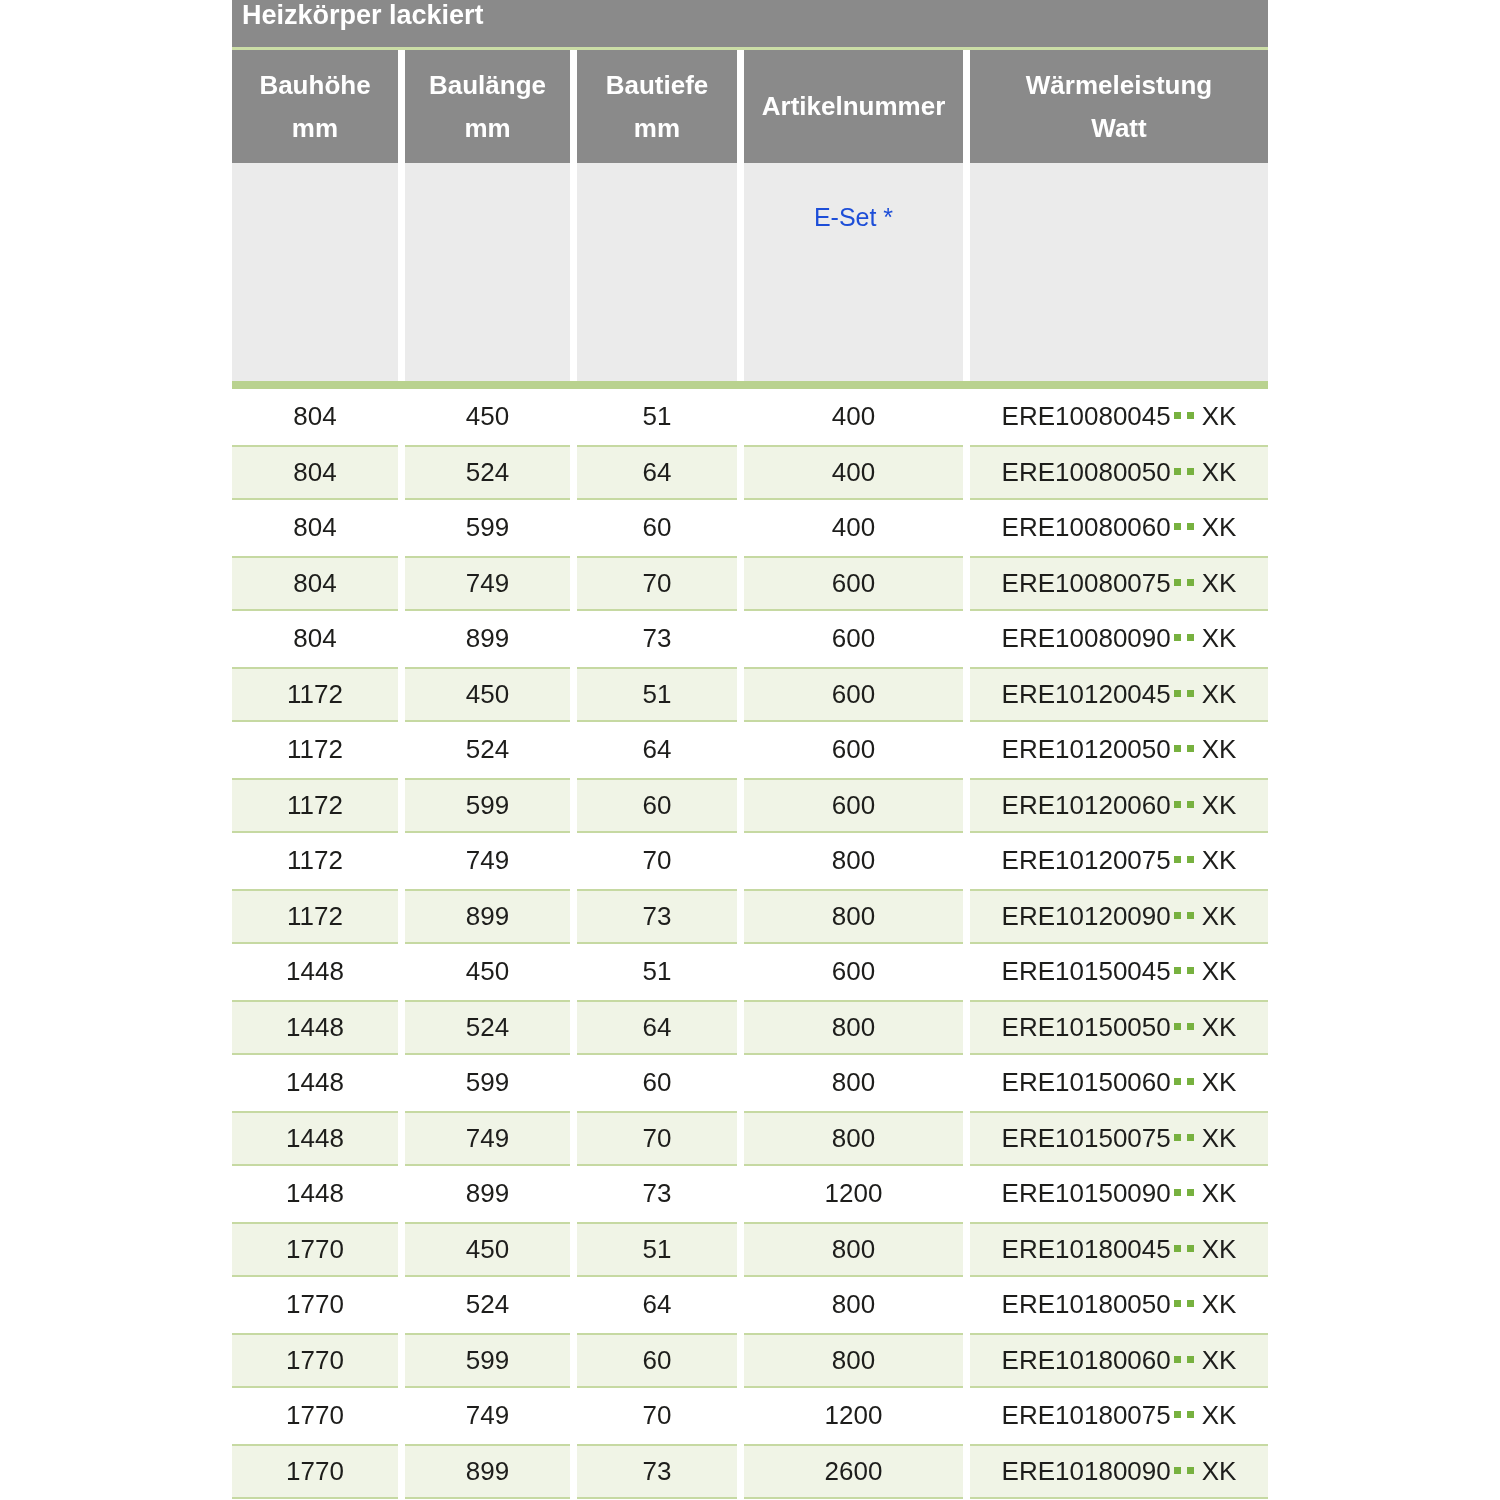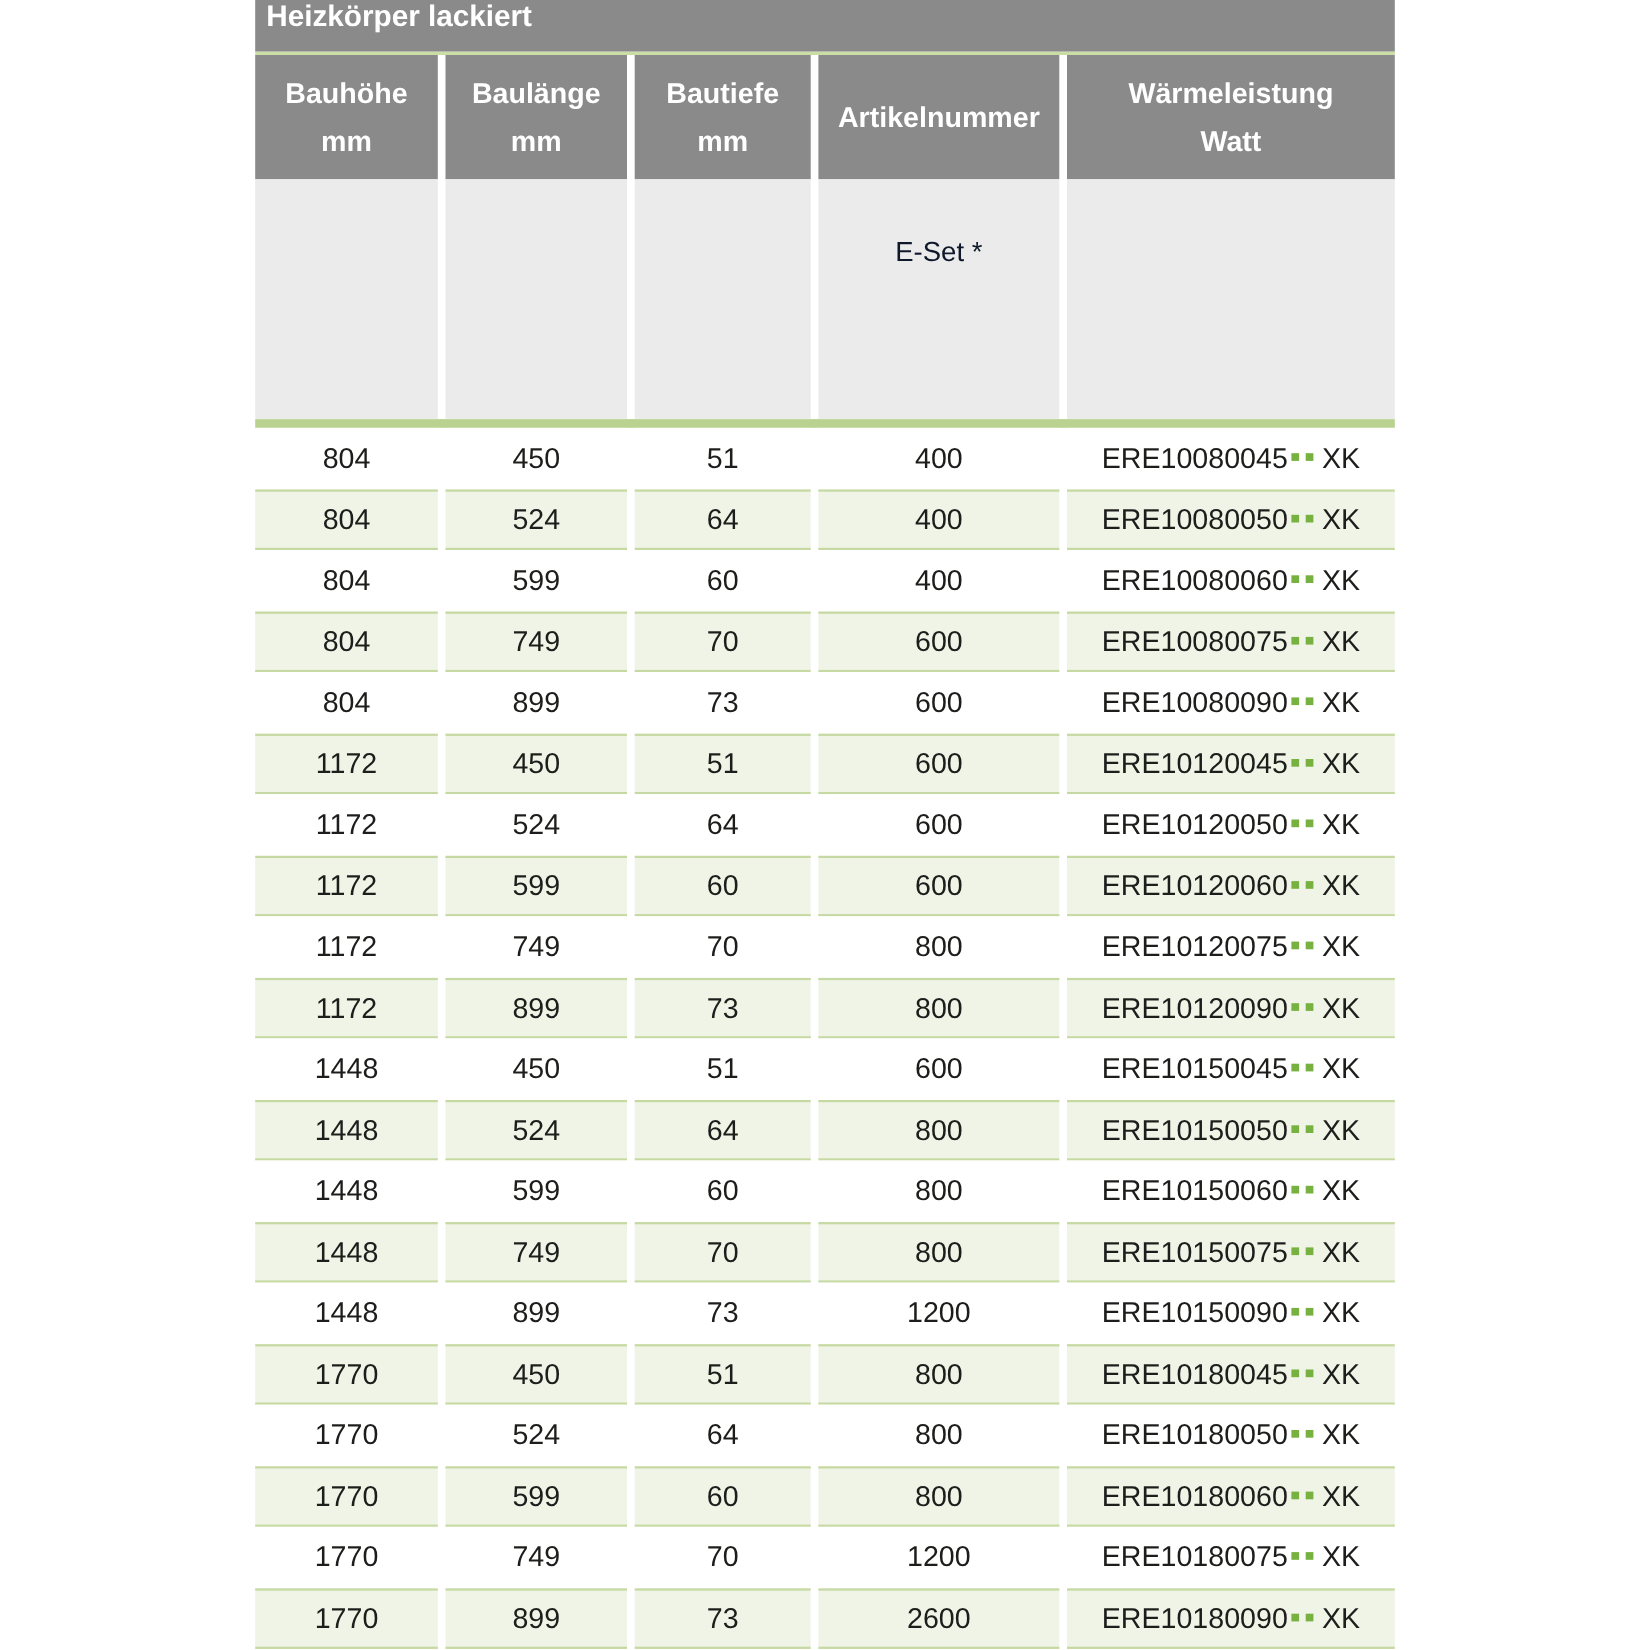--- a/index.html
+++ b/index.html
@@ -60,23 +60,23 @@
     line-height: 1.62;
     white-space: pre-line;
   }
 
   .scell {
     height: 218px;
     background: var(--subheader-bg, #ebebeb);
   }
   .scell.eset {
     align-items: flex-start;
-    padding-top: 52px;
+    padding-top: 40px;
     font-size: 25px;
-    color: #0f172a;
+    color: #1d4ed8;
   }
 
   .row .cell {
     height: 55.5px;
     font-size: 26px;
     color: #1d1d1b;
     background: #ffffff;
   }
   .row.shaded .cell {
     background: var(--row-shaded-bg, #f0f4e6);

